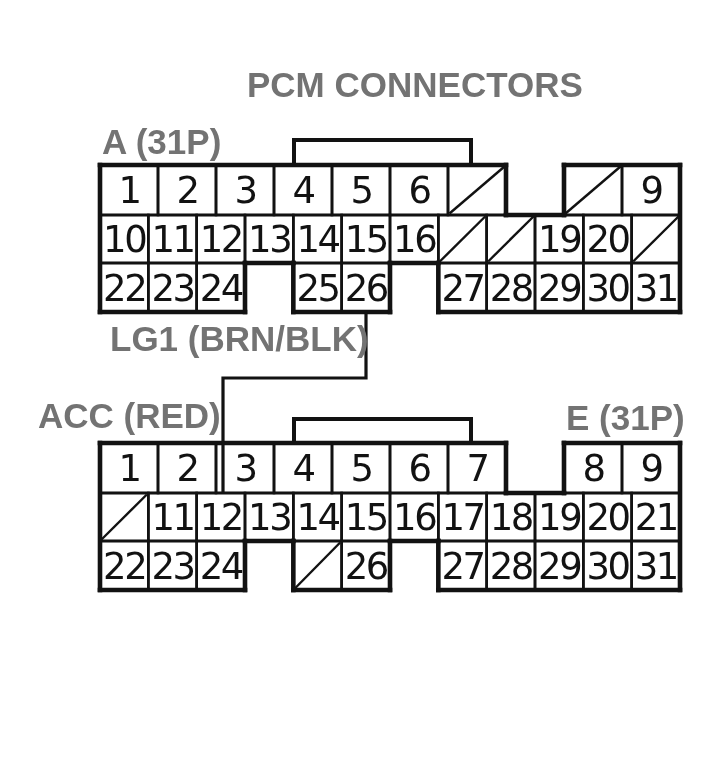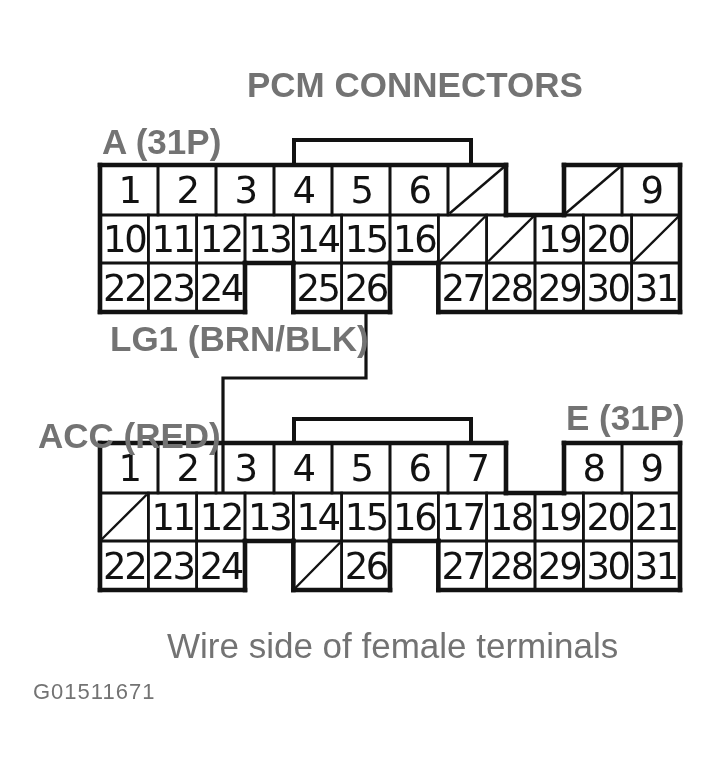--- a/index.html
+++ b/index.html
@@ -16,21 +16,21 @@
     white-space:nowrap;
     color:#737373;
     font-weight:bold;
     letter-spacing:0px;
   }
   .lbl.regular{font-weight:normal;}
   #title-lbl      {left:247px; top:67px;  font-size:35px;}
   #conn-a-lbl     {left:102px; top:124px; font-size:35px;}
   #lg1-lbl        {left:110px; top:321px; font-size:35px;}
   #jumper-lbl     {left:385px; top:341px; font-size:35px;}
-  #acc-lbl        {left:38px;  top:398px; font-size:35px;margin-top:20px;}
+  #acc-lbl        {left:38px;  top:398px; font-size:35px;}
   #conn-e-lbl     {left:566px; top:400px; font-size:35px;}
   #caption-lbl    {left:167px; top:628px; font-size:35px;}
   #figid-lbl      {left:33px;  top:681px; font-size:22px; letter-spacing:1px;}
   svg{position:absolute;left:0;top:0;}
 </style>
 </head>
 <body>
 
 <div class="page">
   <svg id="diagram-svg" width="720" height="783" viewBox="0 0 720 783">
@@ -317,15 +317,13 @@
       <line x1="390" y1="541" x2="390" y2="590" stroke="#121212" stroke-width="4.6" stroke-linecap="square"></line>
       <line x1="438.3333333333333" y1="541" x2="438.3333333333333" y2="590" stroke="#121212" stroke-width="4.6" stroke-linecap="square"></line>
       <path d="M 366 312 L 366 378 L 223 378 L 223 492" fill="none" stroke="#121212" stroke-width="3.2"></path>
     </svg>
 
   <div class="lbl" id="title-lbl">PCM CONNECTORS</div>
   <div class="lbl" id="conn-a-lbl">A (31P)</div>
   <div class="lbl" id="lg1-lbl">LG1 (BRN/BLK)</div>
   <div class="lbl" id="acc-lbl">ACC (RED)</div>
   <div class="lbl" id="conn-e-lbl">E (31P)</div>
-  <div class="lbl regular" id="caption-lbl">Wire side of female terminals</div>
-  <div class="lbl regular" id="figid-lbl">G01511671</div>
 </div>
 
 </body></html>

